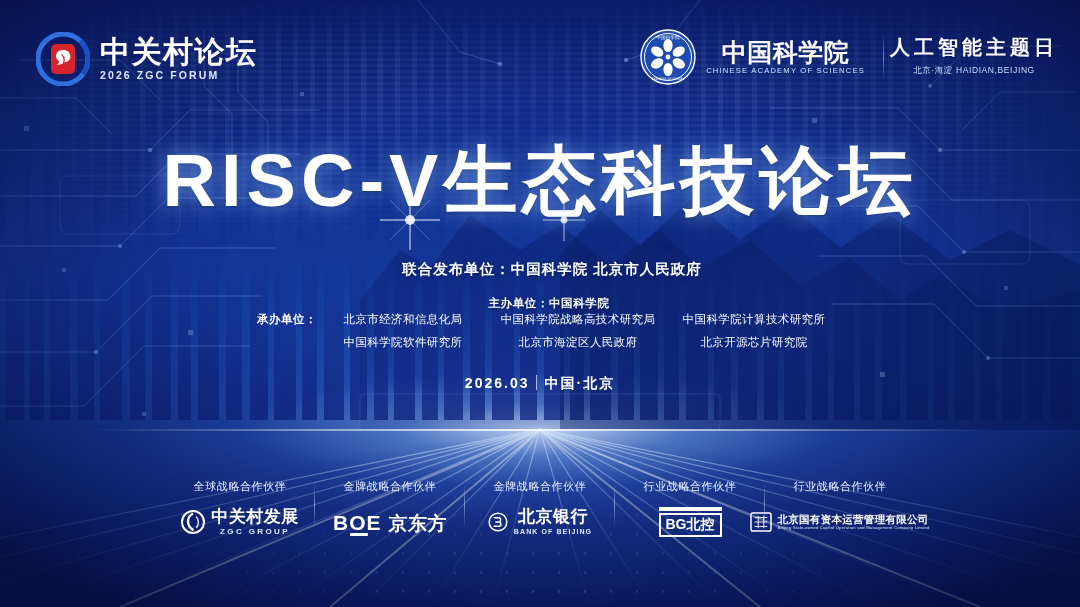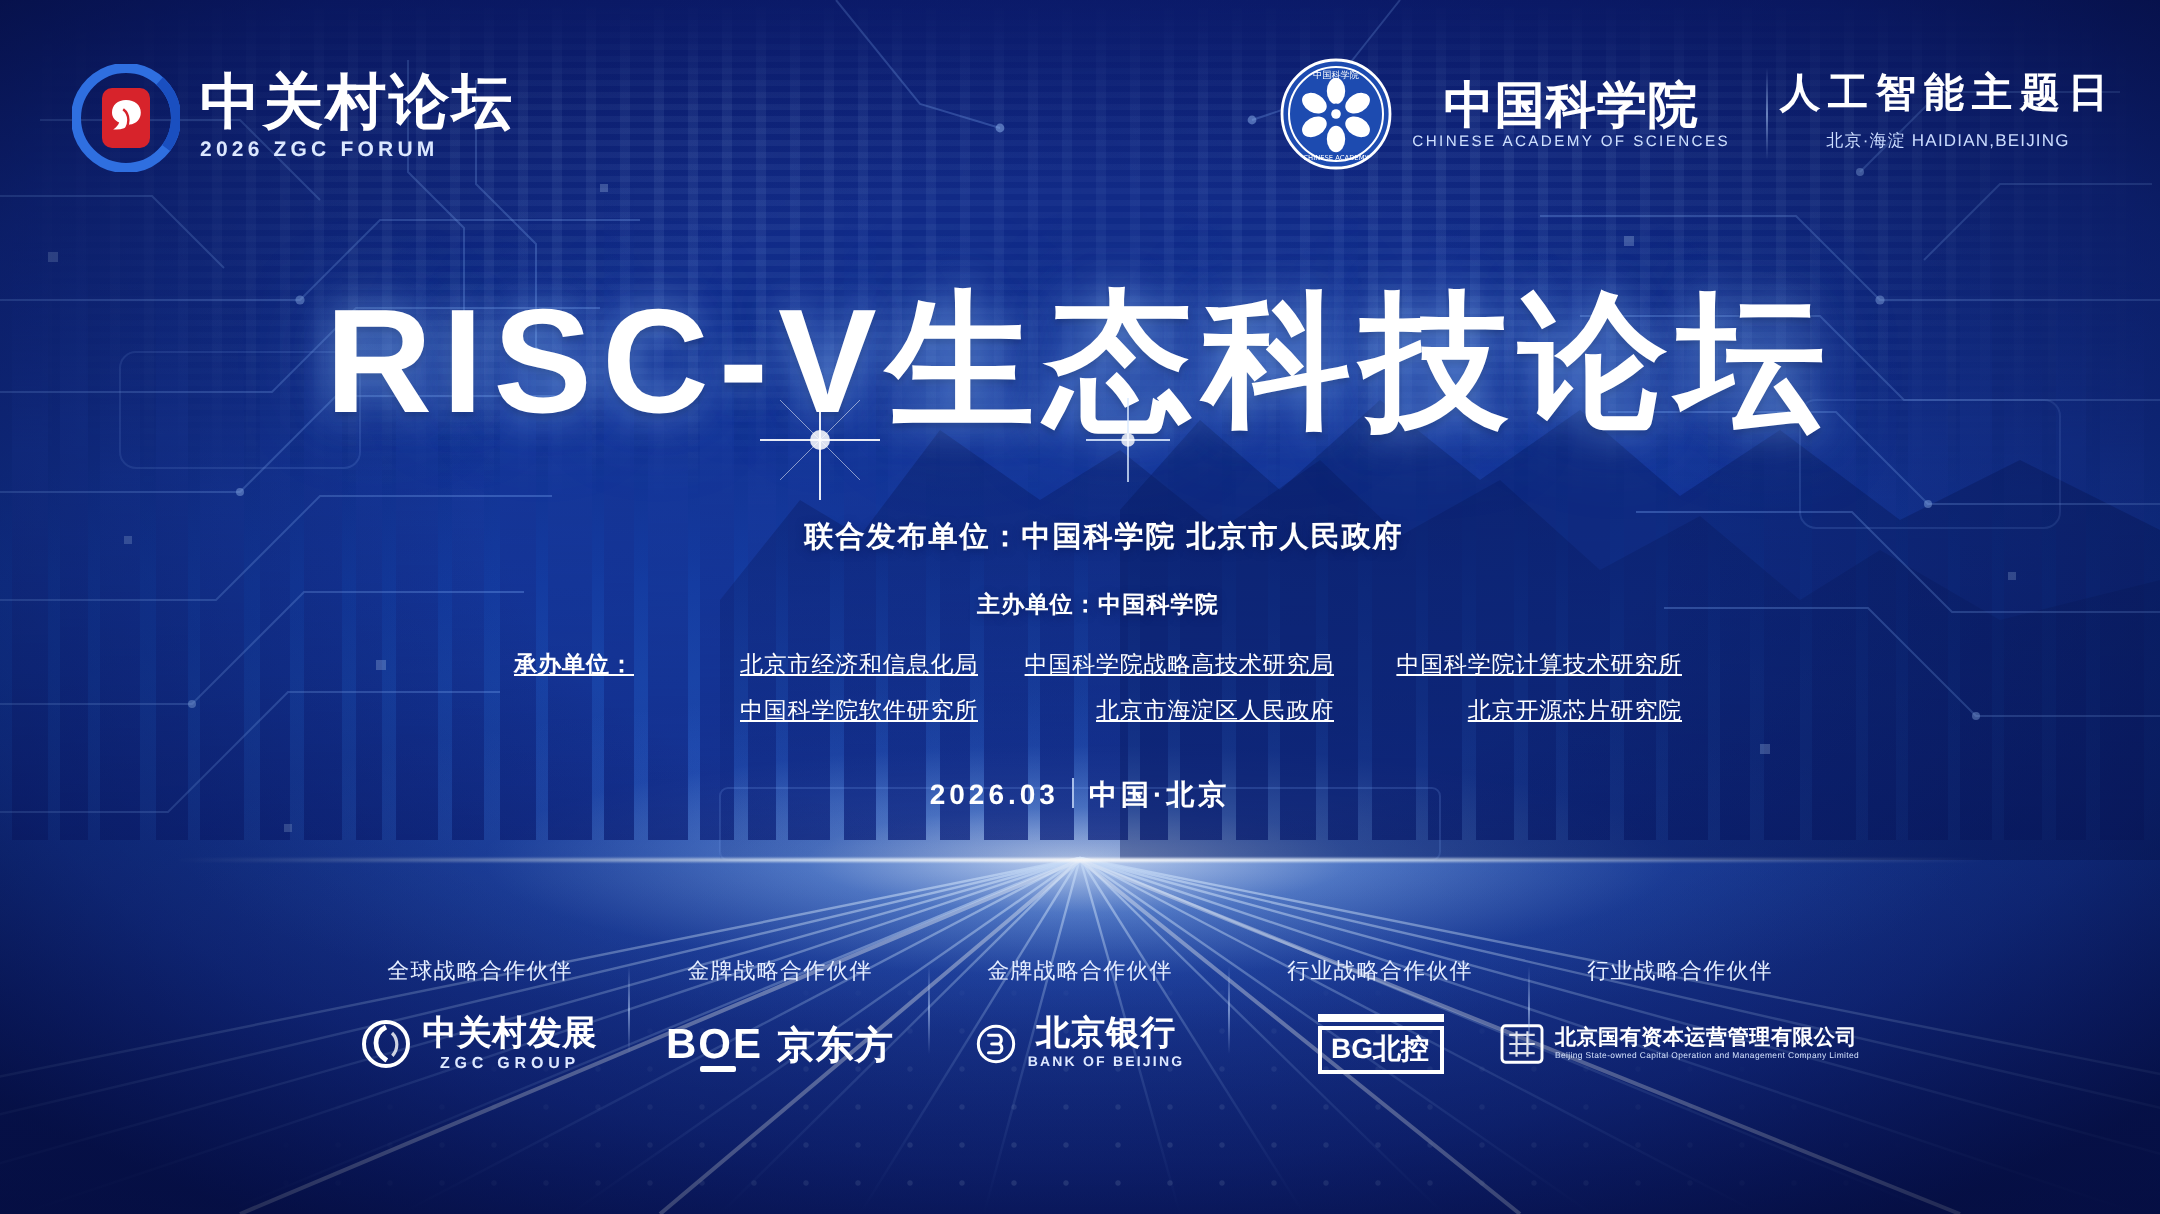--- a/index.html
+++ b/index.html
@@ -87,26 +87,26 @@
   }
   .sparkle { position:absolute; pointer-events:none; }
 
   
   .credits { position:absolute; left:0; right:0; top:262px; text-align:center; color:#fff; }
   .co-publish { font-size:14.5px; font-weight:bold; letter-spacing:1px; line-height:1;
                 text-shadow:0 1px 4px rgba(0,20,80,.6);margin-left:24px; }
   .host { margin-top:21px; font-size:11.5px; font-weight:bold; letter-spacing:.6px; line-height:1;
           text-shadow:0 1px 4px rgba(0,20,80,.6);padding-left:18px; }
 
-  .organizers { margin-top:19px; display:inline-block;text-decoration:underline; }
+  .organizers { margin-top:5px; display:inline-block; }
   .org-row { display:flex; align-items:center; justify-content:flex-start; line-height:1; }
   .org-row + .org-row { margin-top:11px; }
   .org-label { font-size:11.5px; font-weight:bold; letter-spacing:.5px; white-space:nowrap;
                width:78px; text-align:right; flex:none; }
-  .org-cell { font-size:11.5px; letter-spacing:.4px; white-space:nowrap; text-align:right; }
+  .org-cell { font-size:11.5px; letter-spacing:.4px; white-space:nowrap; text-align:center; }
   .org-c1 { width:172px; } .org-c2 { width:178px; } .org-c3 { width:174px; }
 
   .datebar { margin-top:27px; font-size:14px; font-weight:bold; color:#fff; letter-spacing:2px;
              display:flex; align-items:center; justify-content:center; gap:7px; line-height:1; }
   .datebar .sep { display:inline-block; width:1px; height:15px; background:rgba(205,225,255,.8); }
 
   
   .sponsors { position:absolute; left:0; right:0; bottom:72px; display:flex; justify-content:center; align-items:flex-start; }
   .sponsor { width:150px; display:flex; flex-direction:column; align-items:center; position:relative; }
   .sponsor + .sponsor::before {

